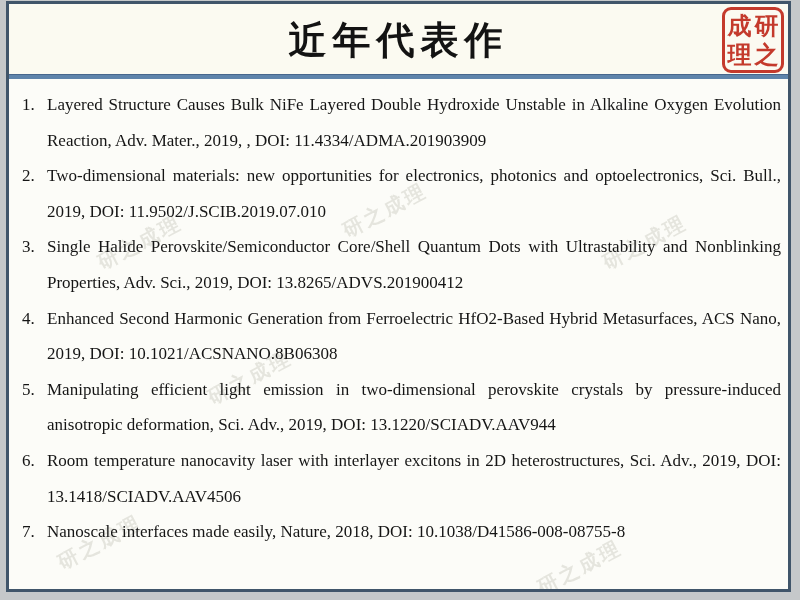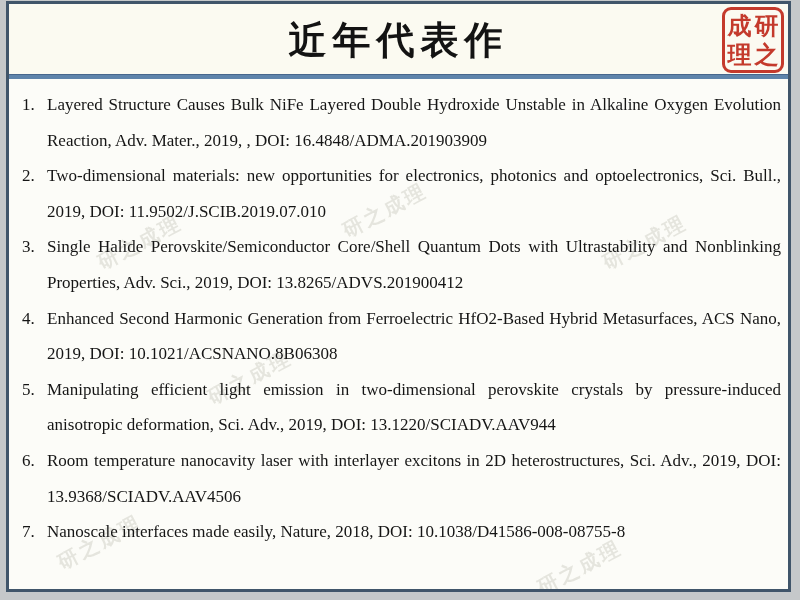--- a/index.html
+++ b/index.html
@@ -114,41 +114,41 @@
     <span class="wm" style="left: 85px; top: 150px;">研之成理</span>
     <span class="wm" style="left: 330px; top: 118px;">研之成理</span>
     <span class="wm" style="left: 590px; top: 150px;">研之成理</span>
     <span class="wm" style="left: 195px; top: 285px;">研之成理</span>
     <span class="wm" style="left: 45px;  top: 450px;">研之成理</span>
     <span class="wm" style="left: 525px; top: 475px;">研之成理</span>
 
     <ol class="pub-list">
       <li class="pub-item">
         <span class="pub-num">1.</span>
-        <span class="pub-text">Layered Structure Causes Bulk NiFe Layered Double Hydroxide Unstable in Alkaline Oxygen Evolution Reaction, Adv. Mater., 2019, , DOI: 16.4848/ADMA.201903909</span>
+        <span class="pub-text">Layered Structure Causes Bulk NiFe Layered Double Hydroxide Unstable in Alkaline Oxygen Evolution Reaction, Adv. Mater., 2019, , DOI: 11.4334/ADMA.201903909</span>
       </li>
       <li class="pub-item">
         <span class="pub-num">2.</span>
         <span class="pub-text">Two-dimensional materials: new opportunities for electronics, photonics and optoelectronics, Sci. Bull., 2019, DOI: 11.9502/J.SCIB.2019.07.010</span>
       </li>
       <li class="pub-item">
         <span class="pub-num">3.</span>
         <span class="pub-text">Single Halide Perovskite/Semiconductor Core/Shell Quantum Dots with Ultrastability and Nonblinking Properties, Adv. Sci., 2019, DOI: 13.8265/ADVS.201900412</span>
       </li>
       <li class="pub-item">
         <span class="pub-num">4.</span>
         <span class="pub-text">Enhanced Second Harmonic Generation from Ferroelectric HfO2-Based Hybrid Metasurfaces, ACS Nano, 2019, DOI: 10.1021/ACSNANO.8B06308</span>
       </li>
       <li class="pub-item">
         <span class="pub-num">5.</span>
         <span class="pub-text">Manipulating efficient light emission in two-dimensional perovskite crystals by pressure-induced anisotropic deformation, Sci. Adv., 2019, DOI: 13.1220/SCIADV.AAV944</span>
       </li>
       <li class="pub-item">
         <span class="pub-num">6.</span>
-        <span class="pub-text">Room temperature nanocavity laser with interlayer excitons in 2D heterostructures, Sci. Adv., 2019, DOI: 13.9368/SCIADV.AAV4506</span>
+        <span class="pub-text">Room temperature nanocavity laser with interlayer excitons in 2D heterostructures, Sci. Adv., 2019, DOI: 13.1418/SCIADV.AAV4506</span>
       </li>
       <li class="pub-item">
         <span class="pub-num">7.</span>
         <span class="pub-text">Nanoscale interfaces made easily, Nature, 2018, DOI: 10.1038/D41586-008-08755-8</span>
       </li>
     </ol>
   </div>
 </div>
 
 <div class="seal">

